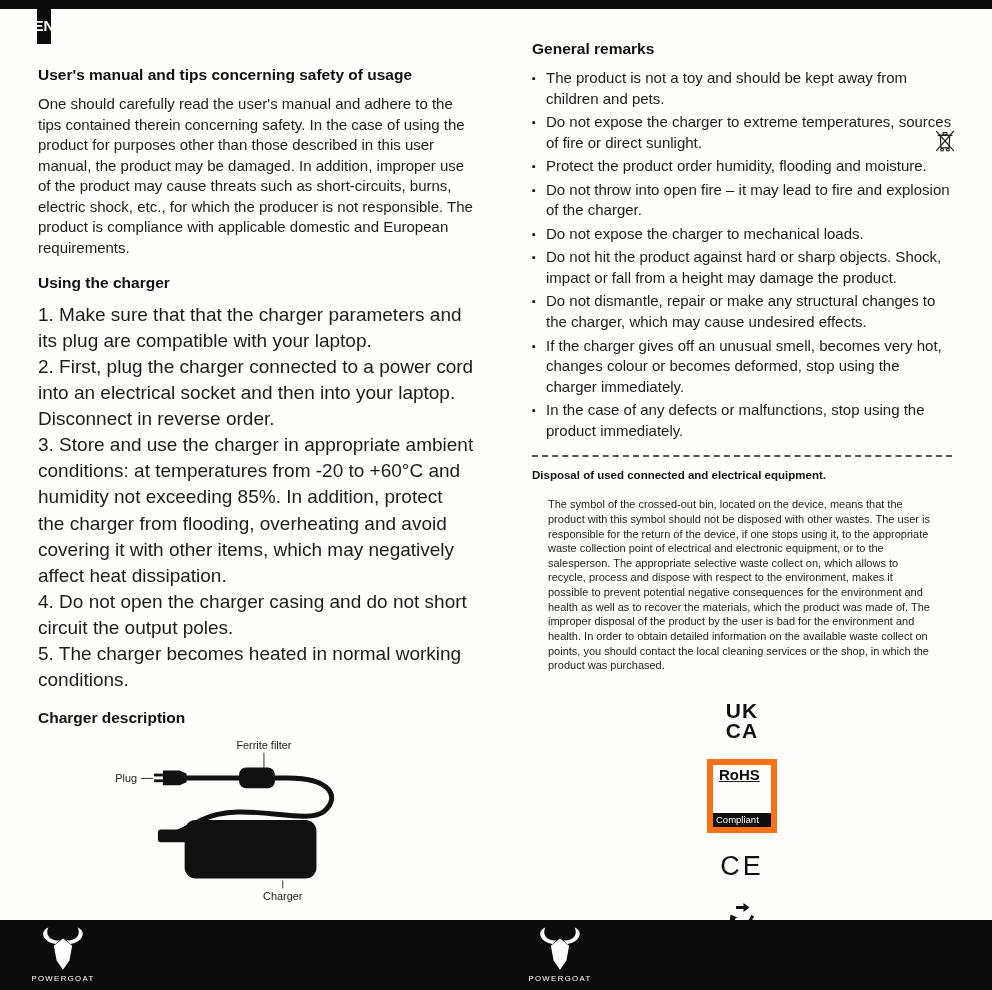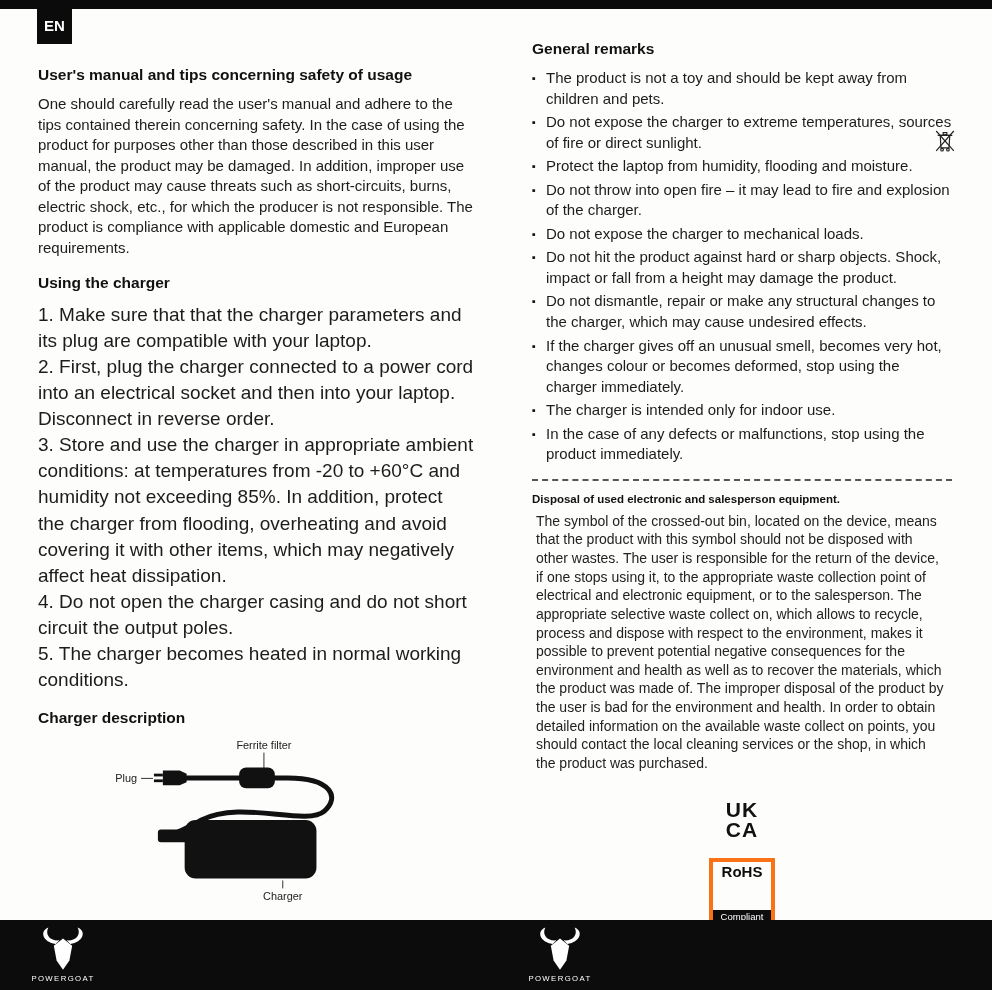--- a/index.html
+++ b/index.html
@@ -9,21 +9,21 @@
     margin:0 auto;
     background:#fdfdfc;
     font-family:"Liberation Sans", sans-serif;
     color:#1c1c1c;
     overflow:hidden;
     box-sizing:border-box;
   }
   .top-bar { position:absolute; top:0; left:0; right:0; height:9px; background:#0b0b0b; }
   .lang-badge {
     position:absolute; top:7px; left:37px;
-    width:35px; height:37px; background:#0b0b0b; color:#fff;
+    width:14px; height:37px; background:#0b0b0b; color:#fff;
     font-weight:bold; font-size:15px;
     display:flex; align-items:center; justify-content:center;
   }
   .columns { display:flex; padding:40px 40px 0 38px; gap:58px; box-sizing:border-box; }
   .col-left { width:436px; flex:0 0 436px; padding-top:26px; }
   .col-right { flex:1; min-width:0; }
   h2.section { font-size:15.5px; font-weight:bold; margin:0 0 10px; color:#111; }
   .body-text { font-size:15px; line-height:1.37; margin:0 0 16px; }
   .steps { margin:0 0 16px; }
   .steps p { margin:0; font-size:19px; line-height:1.37; }
@@ -39,27 +39,27 @@
   ul.remarks li {
     position:relative; padding-left:14px; margin:0 0 3px;
     font-size:15px; line-height:1.37;
   }
   ul.remarks li::before {
     content:"▪"; position:absolute; left:0; top:0;
     font-size:11px; line-height:20px; color:#111;
   }
   .divider { border-top:2px dashed #555; margin:14px 0 12px; }
   .disposal-title { font-size:11.5px; font-weight:bold; margin:0 0 7px; color:#111; }
-  .disposal-text { font-size:14px; line-height:1.33; margin:4px; color:#222; }
+  .disposal-text { font-size:11px; line-height:1.33; margin:16px; color:#222; }
   .marks {
     display:flex; align-items:center; justify-content:flex-end;
     gap:18px; margin-top:28px;flex-direction:column;
   }
   .ukca { font-weight:bold; font-size:21px; line-height:0.95; letter-spacing:1px; color:#111; }
-  .rohs { border:4px solid #f97316; text-align:center; min-width:58px; }
+  .rohs { border:6px solid #f97316; text-align:left; min-width:58px;text-decoration:underline; }
   .rohs-top { font-weight:bold; font-size:15px; padding:1px 6px 2px; color:#0d0d0d; }
   .rohs-bottom { background:#0d0d0d; color:#fff; font-size:9.5px; padding:1px 3px 2px;margin-top:28px; }
   .ce { font-size:27px; font-weight:500; letter-spacing:3px; color:#111; }
   .corner-icon { position:absolute; top:128px; right:36px; }
   .footer {
     position:absolute; left:0; right:0; bottom:0; height:70px;
     background:#0c0c0c;
   }
   .emblem { position:absolute; top:5px; }
   .emblem.e1 { left:30px; }
@@ -136,33 +136,32 @@
         <span class="inc"><span class="sq">▪</span><span>Charger unit</span></span>
         <span class="inc"><span class="sq">▪</span><span>Instruction manual</span></span>
       </p>
     </div>
 
     <div class="col-right">
       <h2 class="section">General remarks</h2>
       <ul class="remarks">
         <li>The product is not a toy and should be kept away from children and pets.</li>
         <li>Do not expose the charger to extreme temperatures, sources of fire or direct sunlight.</li>
-        <li>Protect the laptop from humidity, flooding and moisture.</li>
+        <li>Protect the product order humidity, flooding and moisture.</li>
         <li>Do not throw into open fire – it may lead to fire and explosion of the charger.</li>
         <li>Do not expose the charger to mechanical loads.</li>
         <li>Do not hit the product against hard or sharp objects. Shock, impact or fall from a height may damage the product.</li>
         <li>Do not dismantle, repair or make any structural changes to the charger, which may cause undesired effects.</li>
         <li>If the charger gives off an unusual smell, becomes very hot, changes colour or becomes deformed, stop using the charger immediately.</li>
-        <li>The charger is intended only for indoor use.</li>
         <li>In the case of any defects or malfunctions, stop using the product immediately.</li>
       </ul>
 
       <div class="divider"></div>
 
-      <h3 class="disposal-title">Disposal of used electronic and salesperson equipment.</h3>
+      <h3 class="disposal-title">Disposal of used connected and electrical equipment.</h3>
       <p class="disposal-text">The symbol of the crossed-out bin, located on the device, means that the product with this symbol should not be disposed with other wastes. The user is responsible for the return of the device, if one stops using it, to the appropriate waste collection point of electrical and electronic equipment, or to the salesperson. The appropriate selective waste collect on, which allows to recycle, process and dispose with respect to the environment, makes it possible to prevent potential negative consequences for the environment and health as well as to recover the materials, which the product was made of. The improper disposal of the product by the user is bad for the environment and health. In order to obtain detailed information on the available waste collect on points, you should contact the local cleaning services or the shop, in which the product was purchased.</p>
 
       <div class="marks">
         <div class="ukca">
           <div>UK</div>
           <div>CA</div>
         </div>
         <div class="rohs">
           <div class="rohs-top">RoHS</div>
           <div class="rohs-bottom">Compliant</div>

